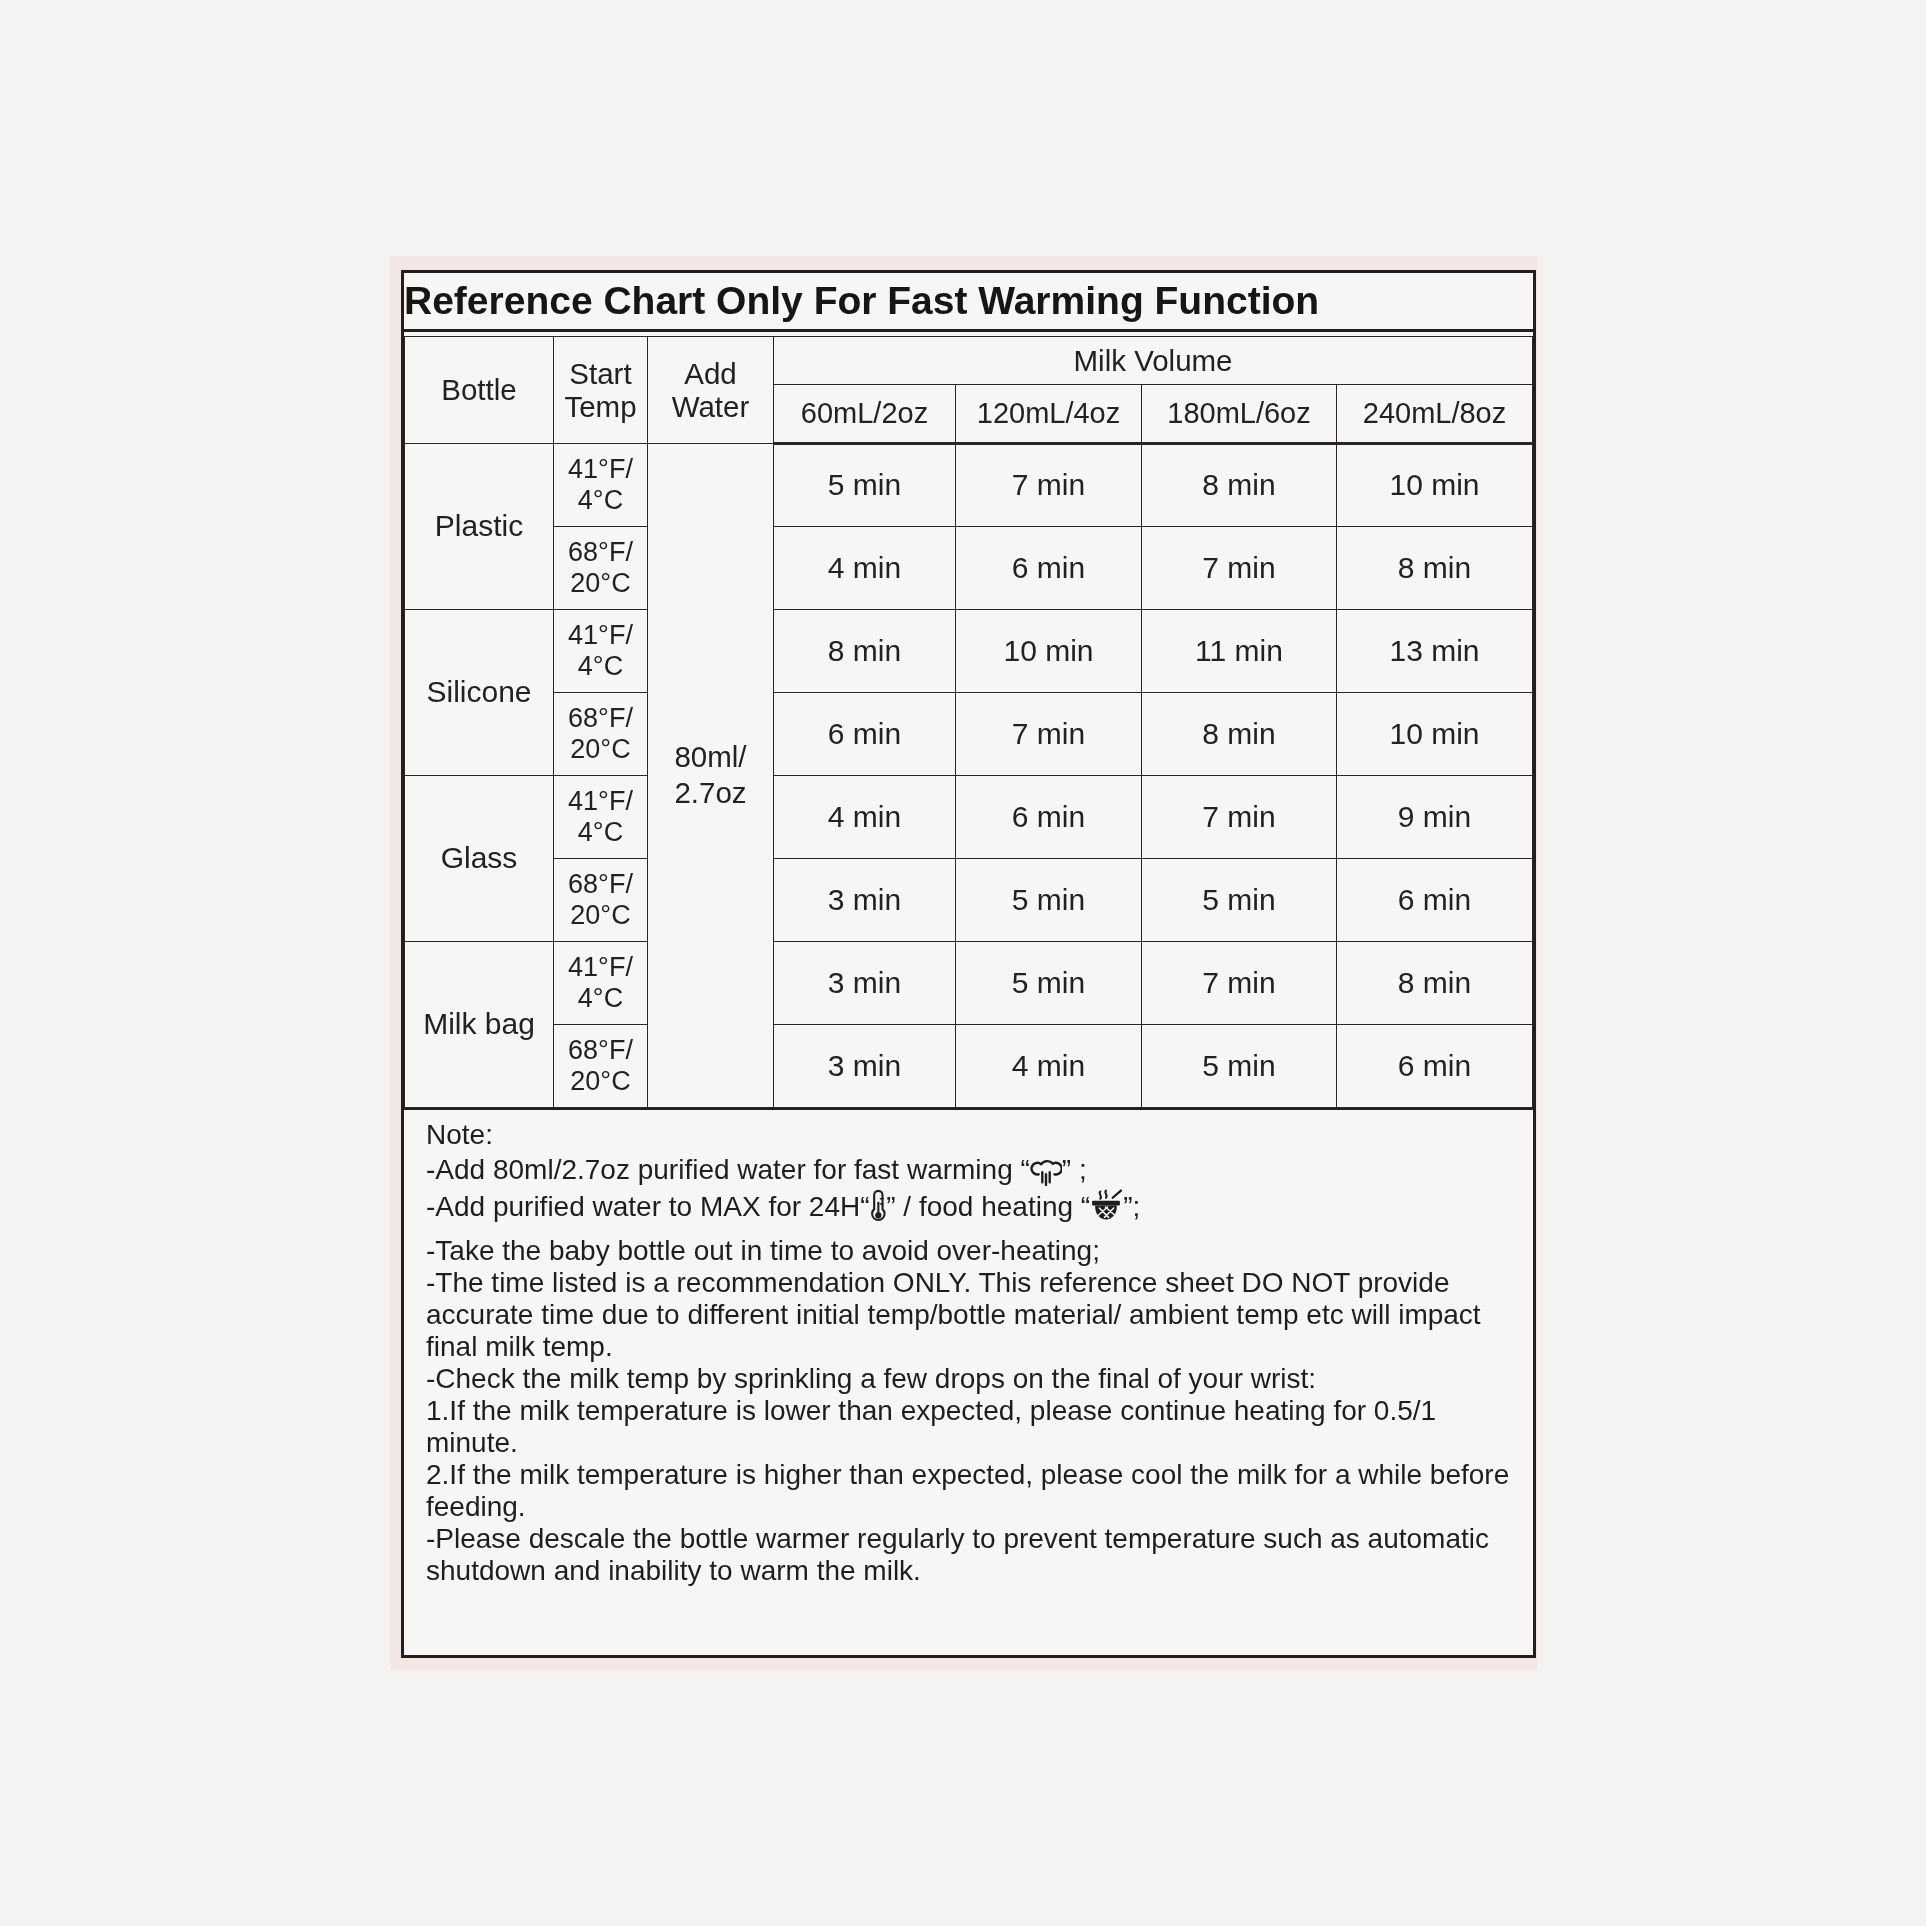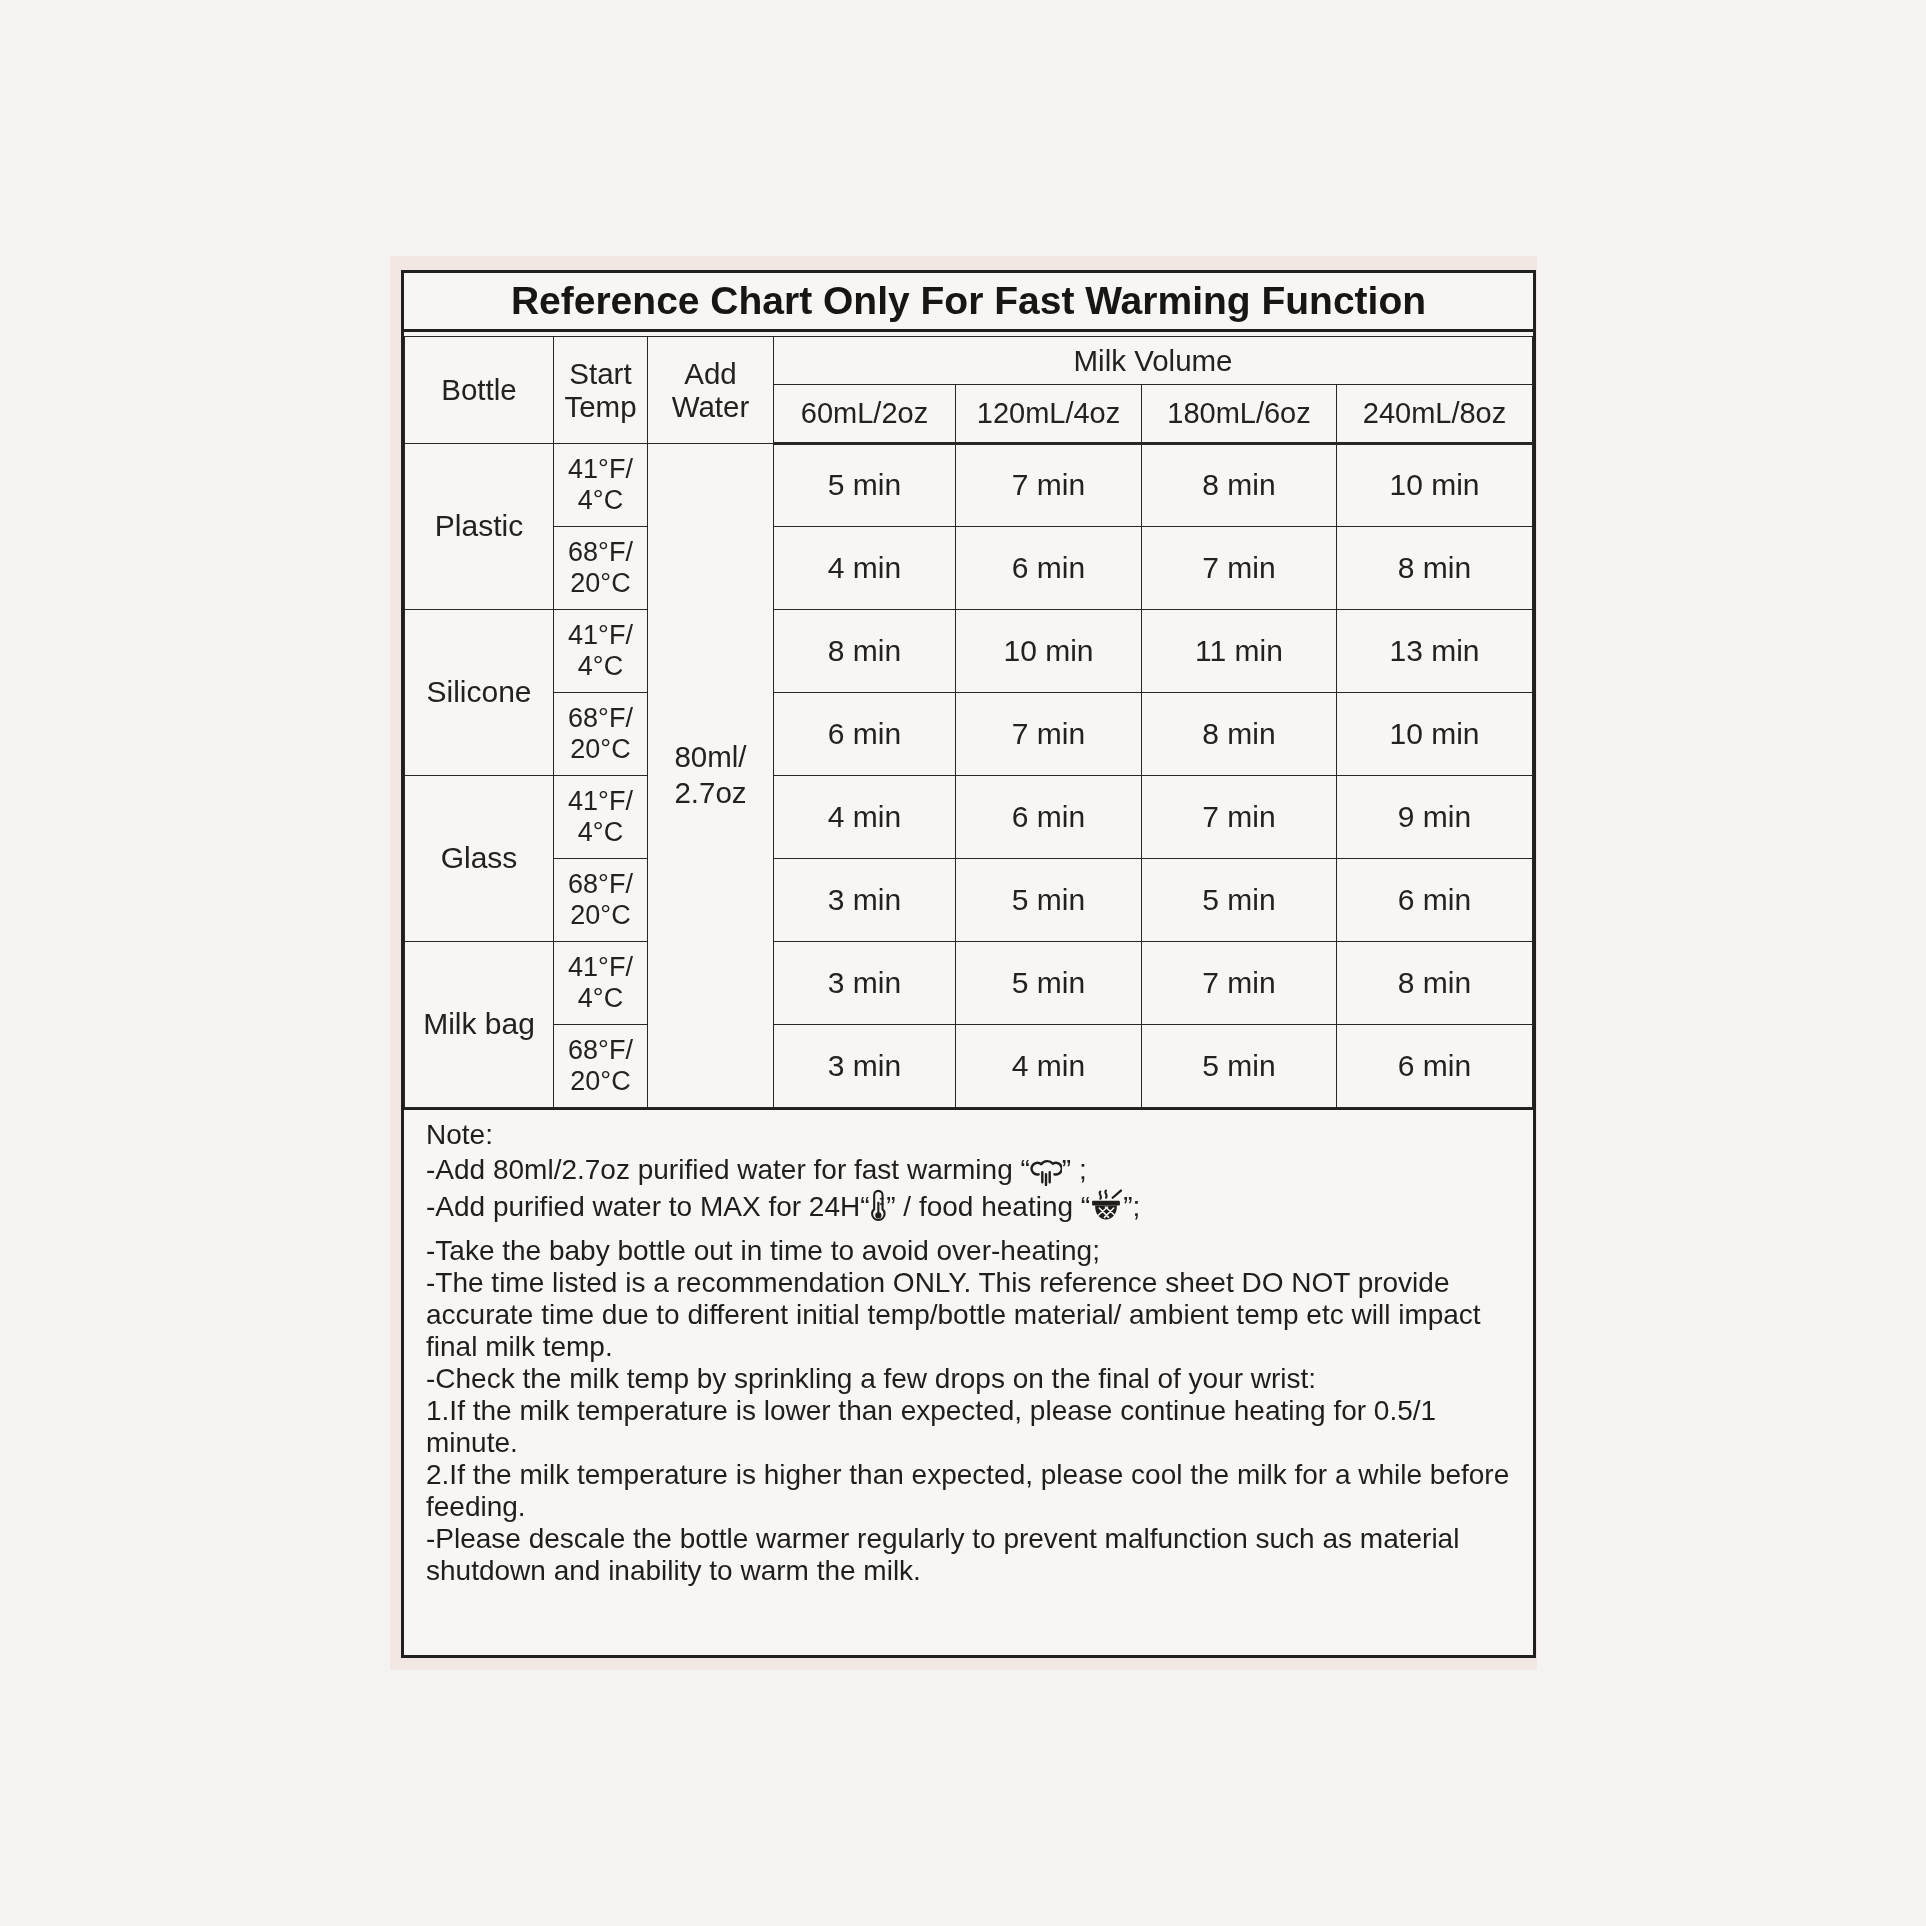--- a/index.html
+++ b/index.html
@@ -13,21 +13,21 @@
     position:absolute;left:390px;top:256px;width:1147px;height:1414px;
     background:#f2e7e2;
   }
   .sheet{
     position:absolute;left:401px;top:270px;width:1135px;height:1388px;
     background:#f7f6f4;border:3.9px solid #221f1f;box-sizing:border-box;
     overflow:hidden;
   }
   .titlebar{
     height:56px;border-bottom:3.2px solid #221f1f;
-    display:flex;align-items:center;justify-content:center;
+    display:flex;align-items:center;justify-content:flex-start;
   }
   .titlebar .t{
     font-size:39px;font-weight:bold;letter-spacing:0px;color:#181515;
   }
   .tablewrap{border-bottom:2.6px solid #221f1f;margin-top:3.9px;}
   table{width:100%;border-collapse:collapse;table-layout:fixed;}
   td{
     border:1.9px solid #2a2626;padding:0;text-align:center;vertical-align:middle;
     color:#242121;overflow:hidden;
   }
@@ -212,18 +212,18 @@
         </svg><span>”;</span>
     </p>
     <p class="gap">
       <span>-Take the baby bottle out </span><span class="b">in time</span><span> to avoid over-heating;</span>
     </p>
     <p>-The time listed is a recommendation ONLY. This reference sheet DO NOT provide accurate time due to different initial temp/bottle material/ ambient temp etc will impact final milk temp.</p>
     <p>-Check the milk temp by sprinkling a few drops on the final of your wrist:</p>
     <p>1.If the milk temperature is lower than expected, please continue heating for 0.5/1 minute.</p>
     <p>2.If the milk temperature is higher than expected, please cool the milk for a while before feeding.</p>
     <p>
-      <span>-Please </span><span class="b">descale</span><span> the bottle warmer regularly to prevent malfunction such as material shutdown and inability to warm the milk.</span>
+      <span>-Please </span><span class="b">descale</span><span> the bottle warmer regularly to prevent temperature such as automatic shutdown and inability to warm the milk.</span>
     </p>
   </div>
 
 </div>
 
 
 </body></html>

